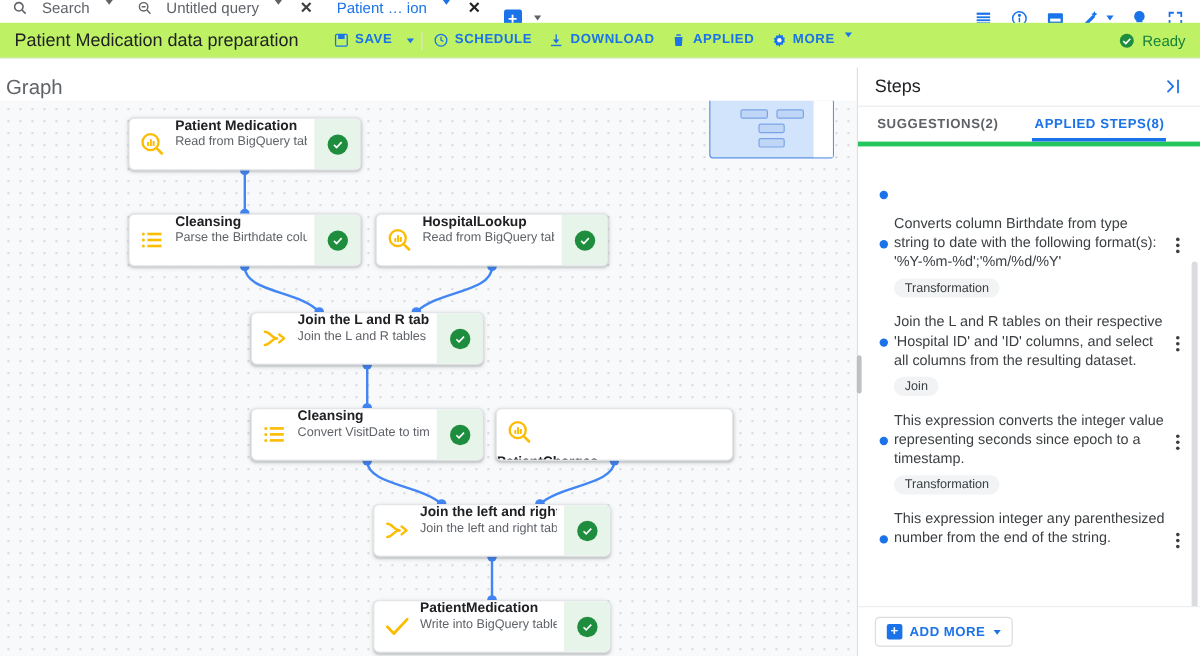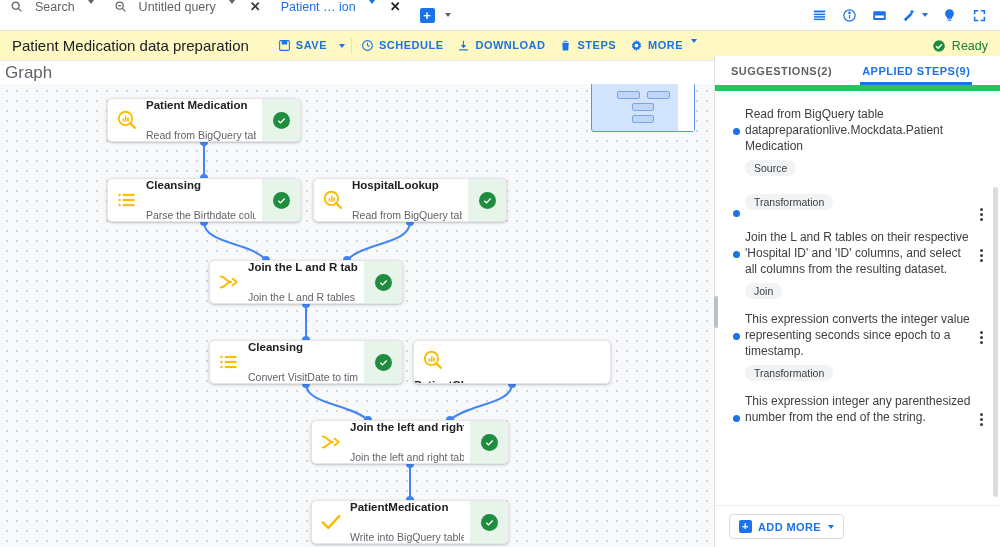--- a/index.html
+++ b/index.html
@@ -39,23 +39,23 @@
     width:15px;height:15px;background:#1a73e8;border-radius:2px;
     display:flex;align-items:center;justify-content:center;
     color:#fff;font-size:13px;line-height:1;font-weight:700;
   }
   .topicons { margin-left:auto; display:flex; align-items:center; gap:13px; padding-right:12px; }
   .ticon { width:17px;height:17px;display:flex;align-items:center;justify-content:center;cursor:pointer;color:#1a73e8; }
   .ticon svg { display:block; }
 
   
   .toolbar {
-    position:absolute; left:0; top:31px; width:1000px; height:30px;
+    position:absolute; left:0; top:19px; width:1000px; height:30px;
     display:flex; align-items:center; padding:0 12px;
-    background:#fef9c3; border-bottom:1px solid #e8eaed;
+    background:#bef264; border-bottom:1px solid #e8eaed;
   }
   .docTitle { font-size:15px; color:#202124; font-weight:400; margin-right:22px; white-space:nowrap; }
   .tbtn {
     display:flex;gap:5px;color:#1a73e8;
     font-size:11px;letter-spacing:.5px;font-weight:600;
     padding:3px 7px;cursor:pointer;white-space:nowrap;
   }
   .tbtn svg { display:block; }
   .tbtn .caret { border-top-color:#1a73e8; }
   .tdiv { width:1px;height:16px;background:#e0e0e0;margin:0 2px; }
@@ -83,21 +83,21 @@
 
   .node {
     position:absolute; height:44px;
     background:#fff; border:1px solid #e3e5e8; border-radius:5px;
     box-shadow:0 1px 2px rgba(60,64,67,.22), 0 1px 4px rgba(60,64,67,.10);
     display:flex; align-items:stretch; overflow:hidden; cursor:pointer;
   }
   .node .nicon {
     width:38px; display:flex; align-items:center; justify-content:center; flex:0 0 38px;
   }
-  .node .ntext { flex:1 1 auto; min-width:0; display:flex; flex-direction:column; justify-content:space-between; padding-right:6px; }
+  .node .ntext { flex:1 1 auto; min-width:0; display:flex; flex-direction:column; justify-content:flex-start; padding-right:6px; }
   .node .ntitle {
     font-size:11.5px; font-weight:700; color:#202124;
     white-space:nowrap; overflow:hidden; text-overflow:clip;
   }
   .node .nsub {
     font-size:10.5px; color:#5f6368; margin-top:1px;
     white-space:nowrap; overflow:hidden; text-overflow:clip;
   }
   .node .nstatus {
     flex:0 0 38px; background:#e6f4ea;
@@ -120,21 +120,21 @@
     position:absolute; left:714px; top:56px; width:286px; height:491px;
     background:#fff; border-left:1px solid #e0e0e0;
     display:flex; flex-direction:column;
   }
   .panel-head {
     height:33px; display:flex; align-items:center; padding:0 14px;
     border-bottom:1px solid #e8eaed; flex:0 0 33px;
   }
   .panel-head .ptitle { font-size:15px; color:#202124; }
   .panel-head .collapse { margin-left:auto; color:#1a73e8; cursor:pointer; display:flex; }
-  .tabs2 { display:flex; border-bottom:6px solid #22c55e; padding:0 14px; flex:0 0 31px;align-items:flex-end; }
+  .tabs2 { display:flex; border-bottom:4px solid #22c55e; padding:0 14px; flex:0 0 31px;align-items:flex-end; }
   .tab2 {
     font-size:11px; letter-spacing:.5px; color:#5f6368; font-weight:600;
     padding:9px 2px 8px; margin-right:26px; cursor:pointer; white-space:nowrap;
   }
   .tab2.active { color:#1a73e8; box-shadow:inset 0 -3px 0 #1a73e8; }
 
   .steps {
     flex:1 1 auto; overflow:hidden; position:relative; padding:9px 0 0 0;
   }
   .step {
@@ -287,21 +287,21 @@
         <path d="M11 3h2v8h4l-5 6-5-6h4z"></path>
           <rect x="4" y="19" width="16" height="2.2"></rect>
       </svg>
       <span>DOWNLOAD</span>
     </div>
 
     <div class="tbtn">
       <svg width="13" height="13" viewBox="0 0 24 24" fill="#1a73e8">
         <path d="M6 7h12l-1 14H7L6 7zm3-4h6l1 2H8l1-2z"></path>
       </svg>
-      <span>STEPS</span>
+      <span>APPLIED</span>
     </div>
 
     <div class="tbtn">
       <svg width="13" height="13" viewBox="0 0 24 24" fill="#1a73e8">
         <circle cx="12" cy="12" r="3.4" fill="#fff" stroke="#1a73e8" stroke-width="2"></circle>
         <path d="M12 1.6l1.7 3.1 3.4-.7.5 3.4 3.2 1.3-1.7 3 1.7 3-3.2 1.3-.5 3.4-3.4-.7L12 22.4l-1.7-3.1-3.4.7-.5-3.4-3.2-1.3 1.7-3-1.7-3 3.2-1.3.5-3.4 3.4.7z"></path>
         <circle cx="12" cy="12" r="3.4" fill="#fff"></circle>
       </svg>
       <span>MORE</span>
       <span class="caret" style="margin-left:3px;"></span>
@@ -545,44 +545,50 @@
             </svg>
         </span>
       </div>
     </div>
   </div>
 
   <div class="left-handle"></div>
 
   <div class="panel">
 
+    <div class="panel-head">
+      <span class="ptitle">Steps</span>
+      <span class="collapse">
+        <svg width="16" height="16" viewBox="0 0 24 24" fill="none" stroke="#1a73e8" stroke-width="2.2" stroke-linecap="round" stroke-linejoin="round">
+          <polyline points="5,5.5 11.5,12 5,18.5"></polyline>
+            <line x1="17.5" y1="4.5" x2="17.5" y2="19.5"></line>
+        </svg>
+      </span>
+    </div>
 
     <div class="tabs2">
       <div class="tab2">SUGGESTIONS(2)</div>
-      <div class="tab2 active">APPLIED STEPS(9)</div>
+      <div class="tab2 active">APPLIED STEPS(8)</div>
     </div>
 
     <div class="steps">
 
       <div class="step">
         <span class="bullet">
             <i></i>
           </span>
-        <div class="sbody">
-          <div class="sdesc">Read from BigQuery table datapreparationlive.Mockdata.Patient Medication</div>
-          <span class="chip">Source</span>
-        </div>
         <span class="kebab"></span>
       </div>
 
       <div class="step">
         <span class="bullet">
             <i></i>
           </span>
         <div class="sbody">
+          <div class="sdesc">Converts column Birthdate from type string to date with the following format(s): '%Y-%m-%d';'%m/%d/%Y'</div>
           <span class="chip">Transformation</span>
         </div>
         <span class="kebab">
             <i></i>
           </span>
       </div>
 
       <div class="step">
         <span class="bullet">
             <i></i>

